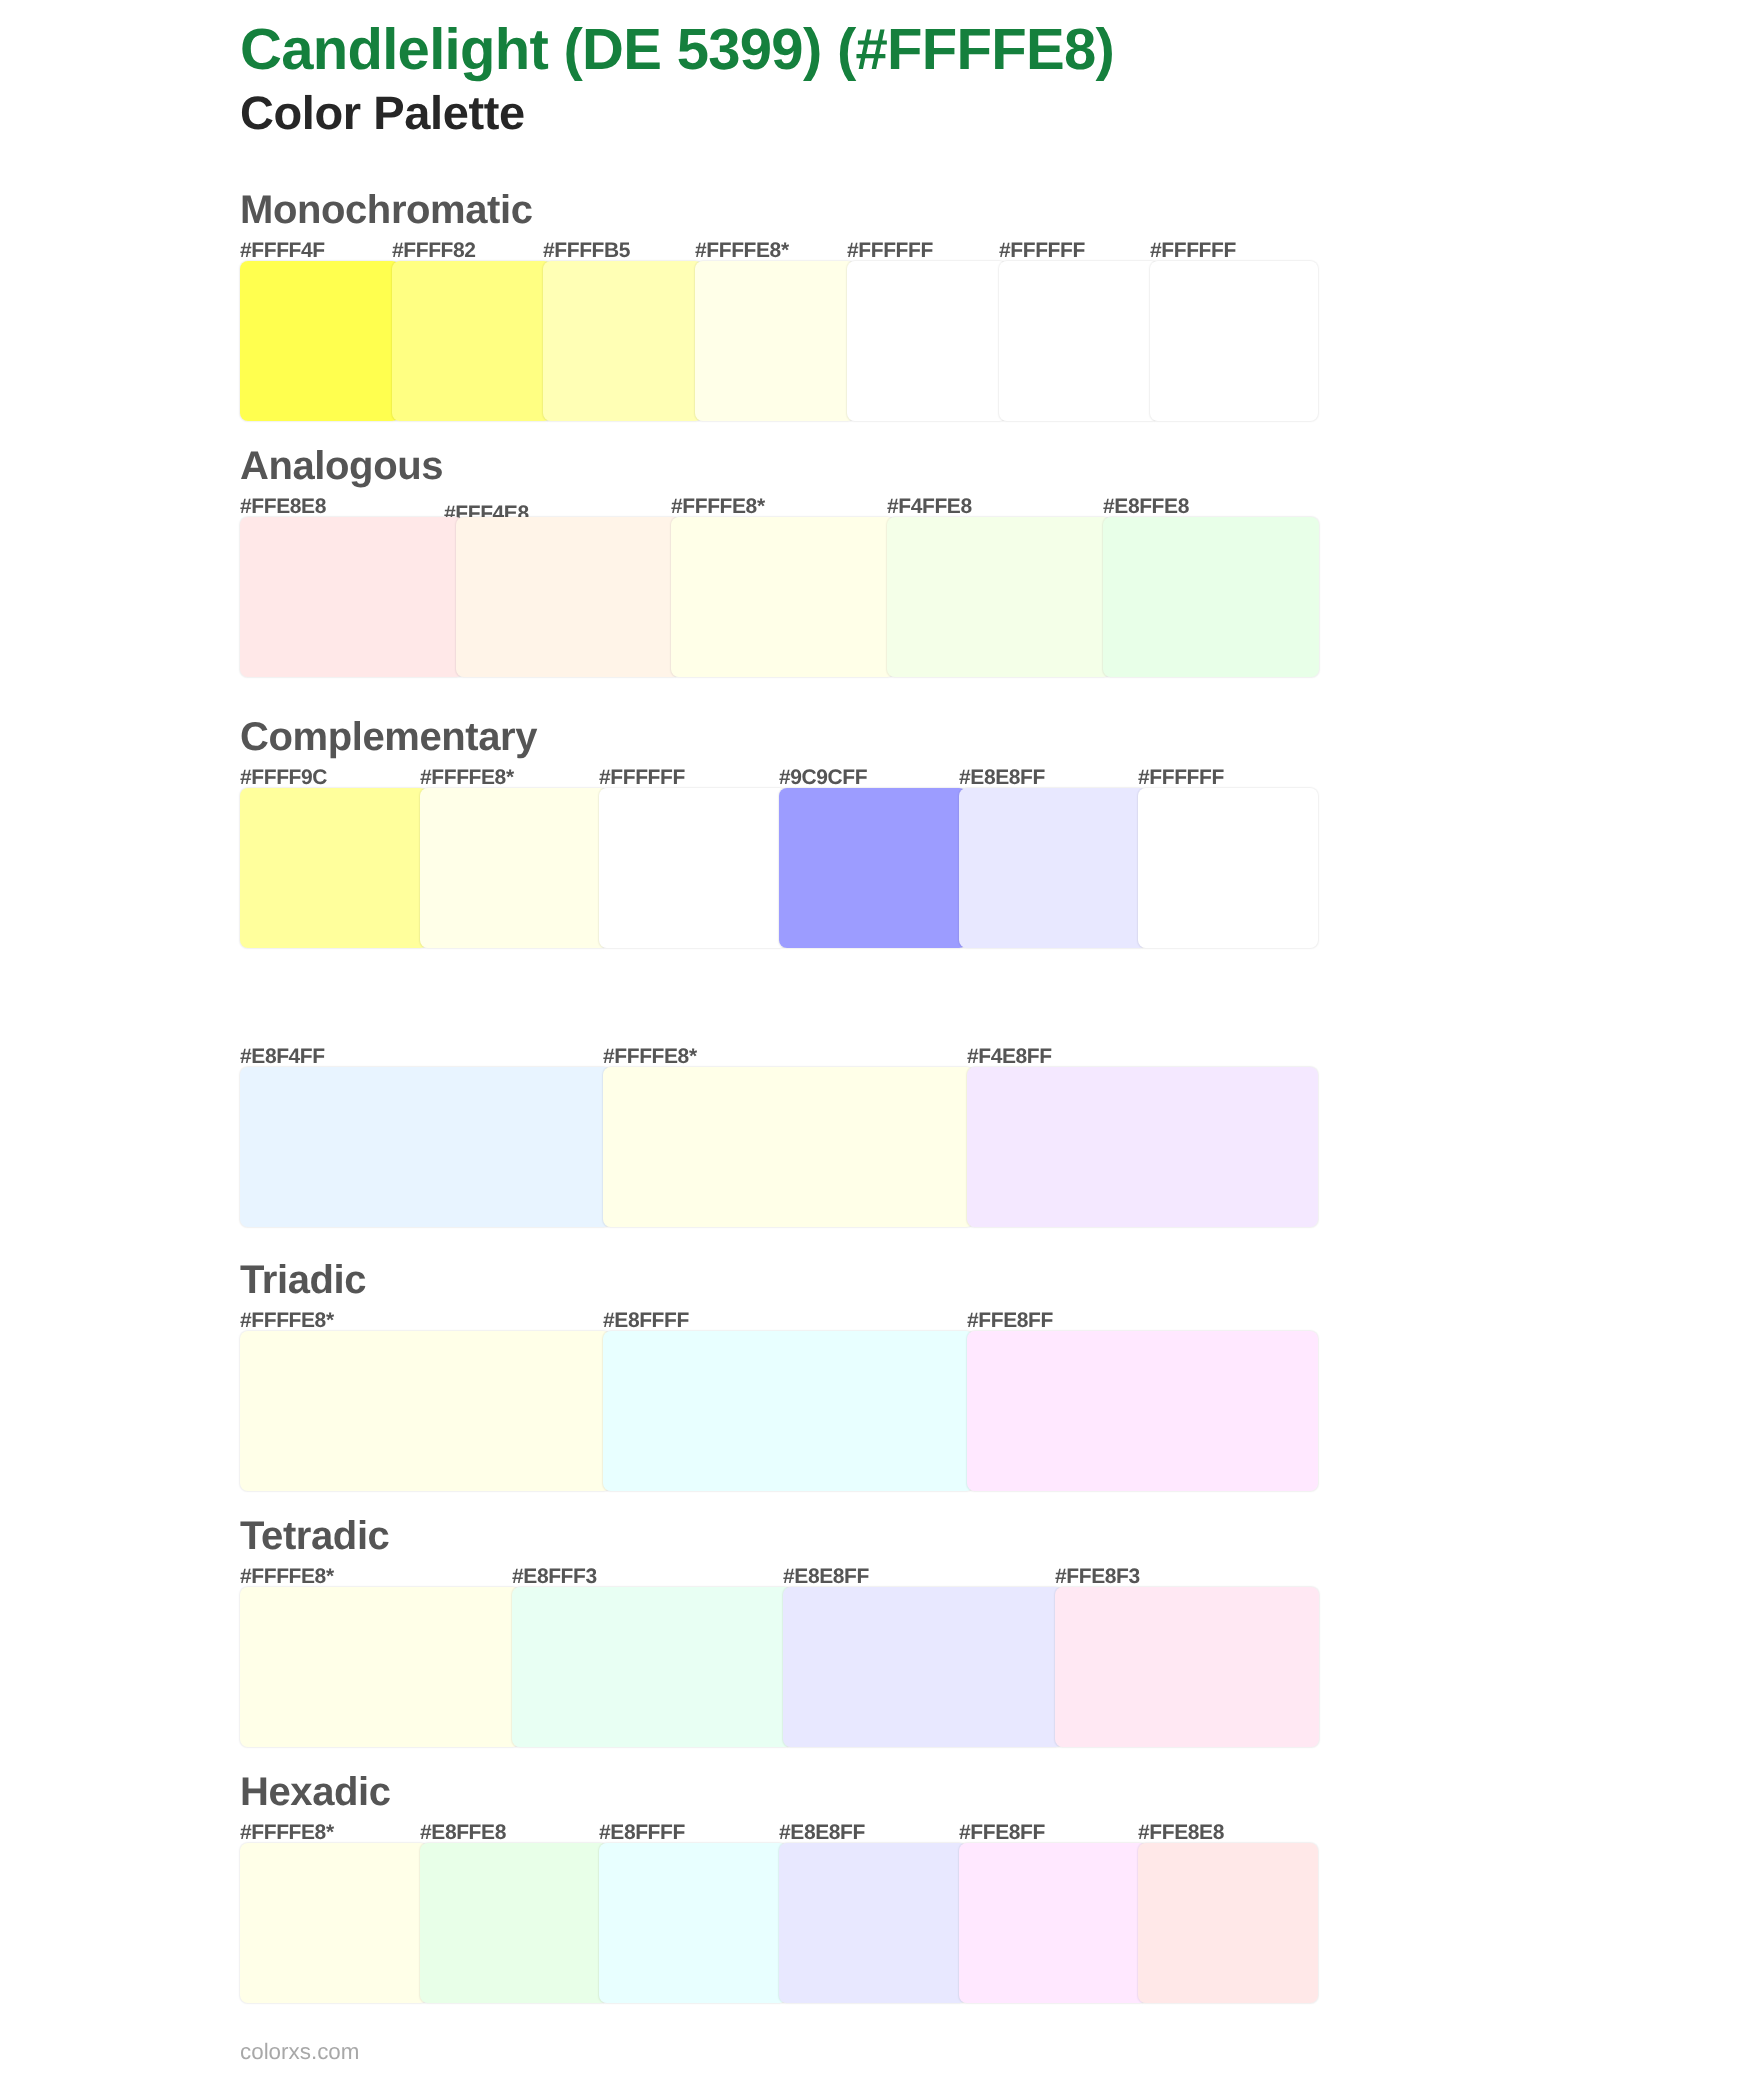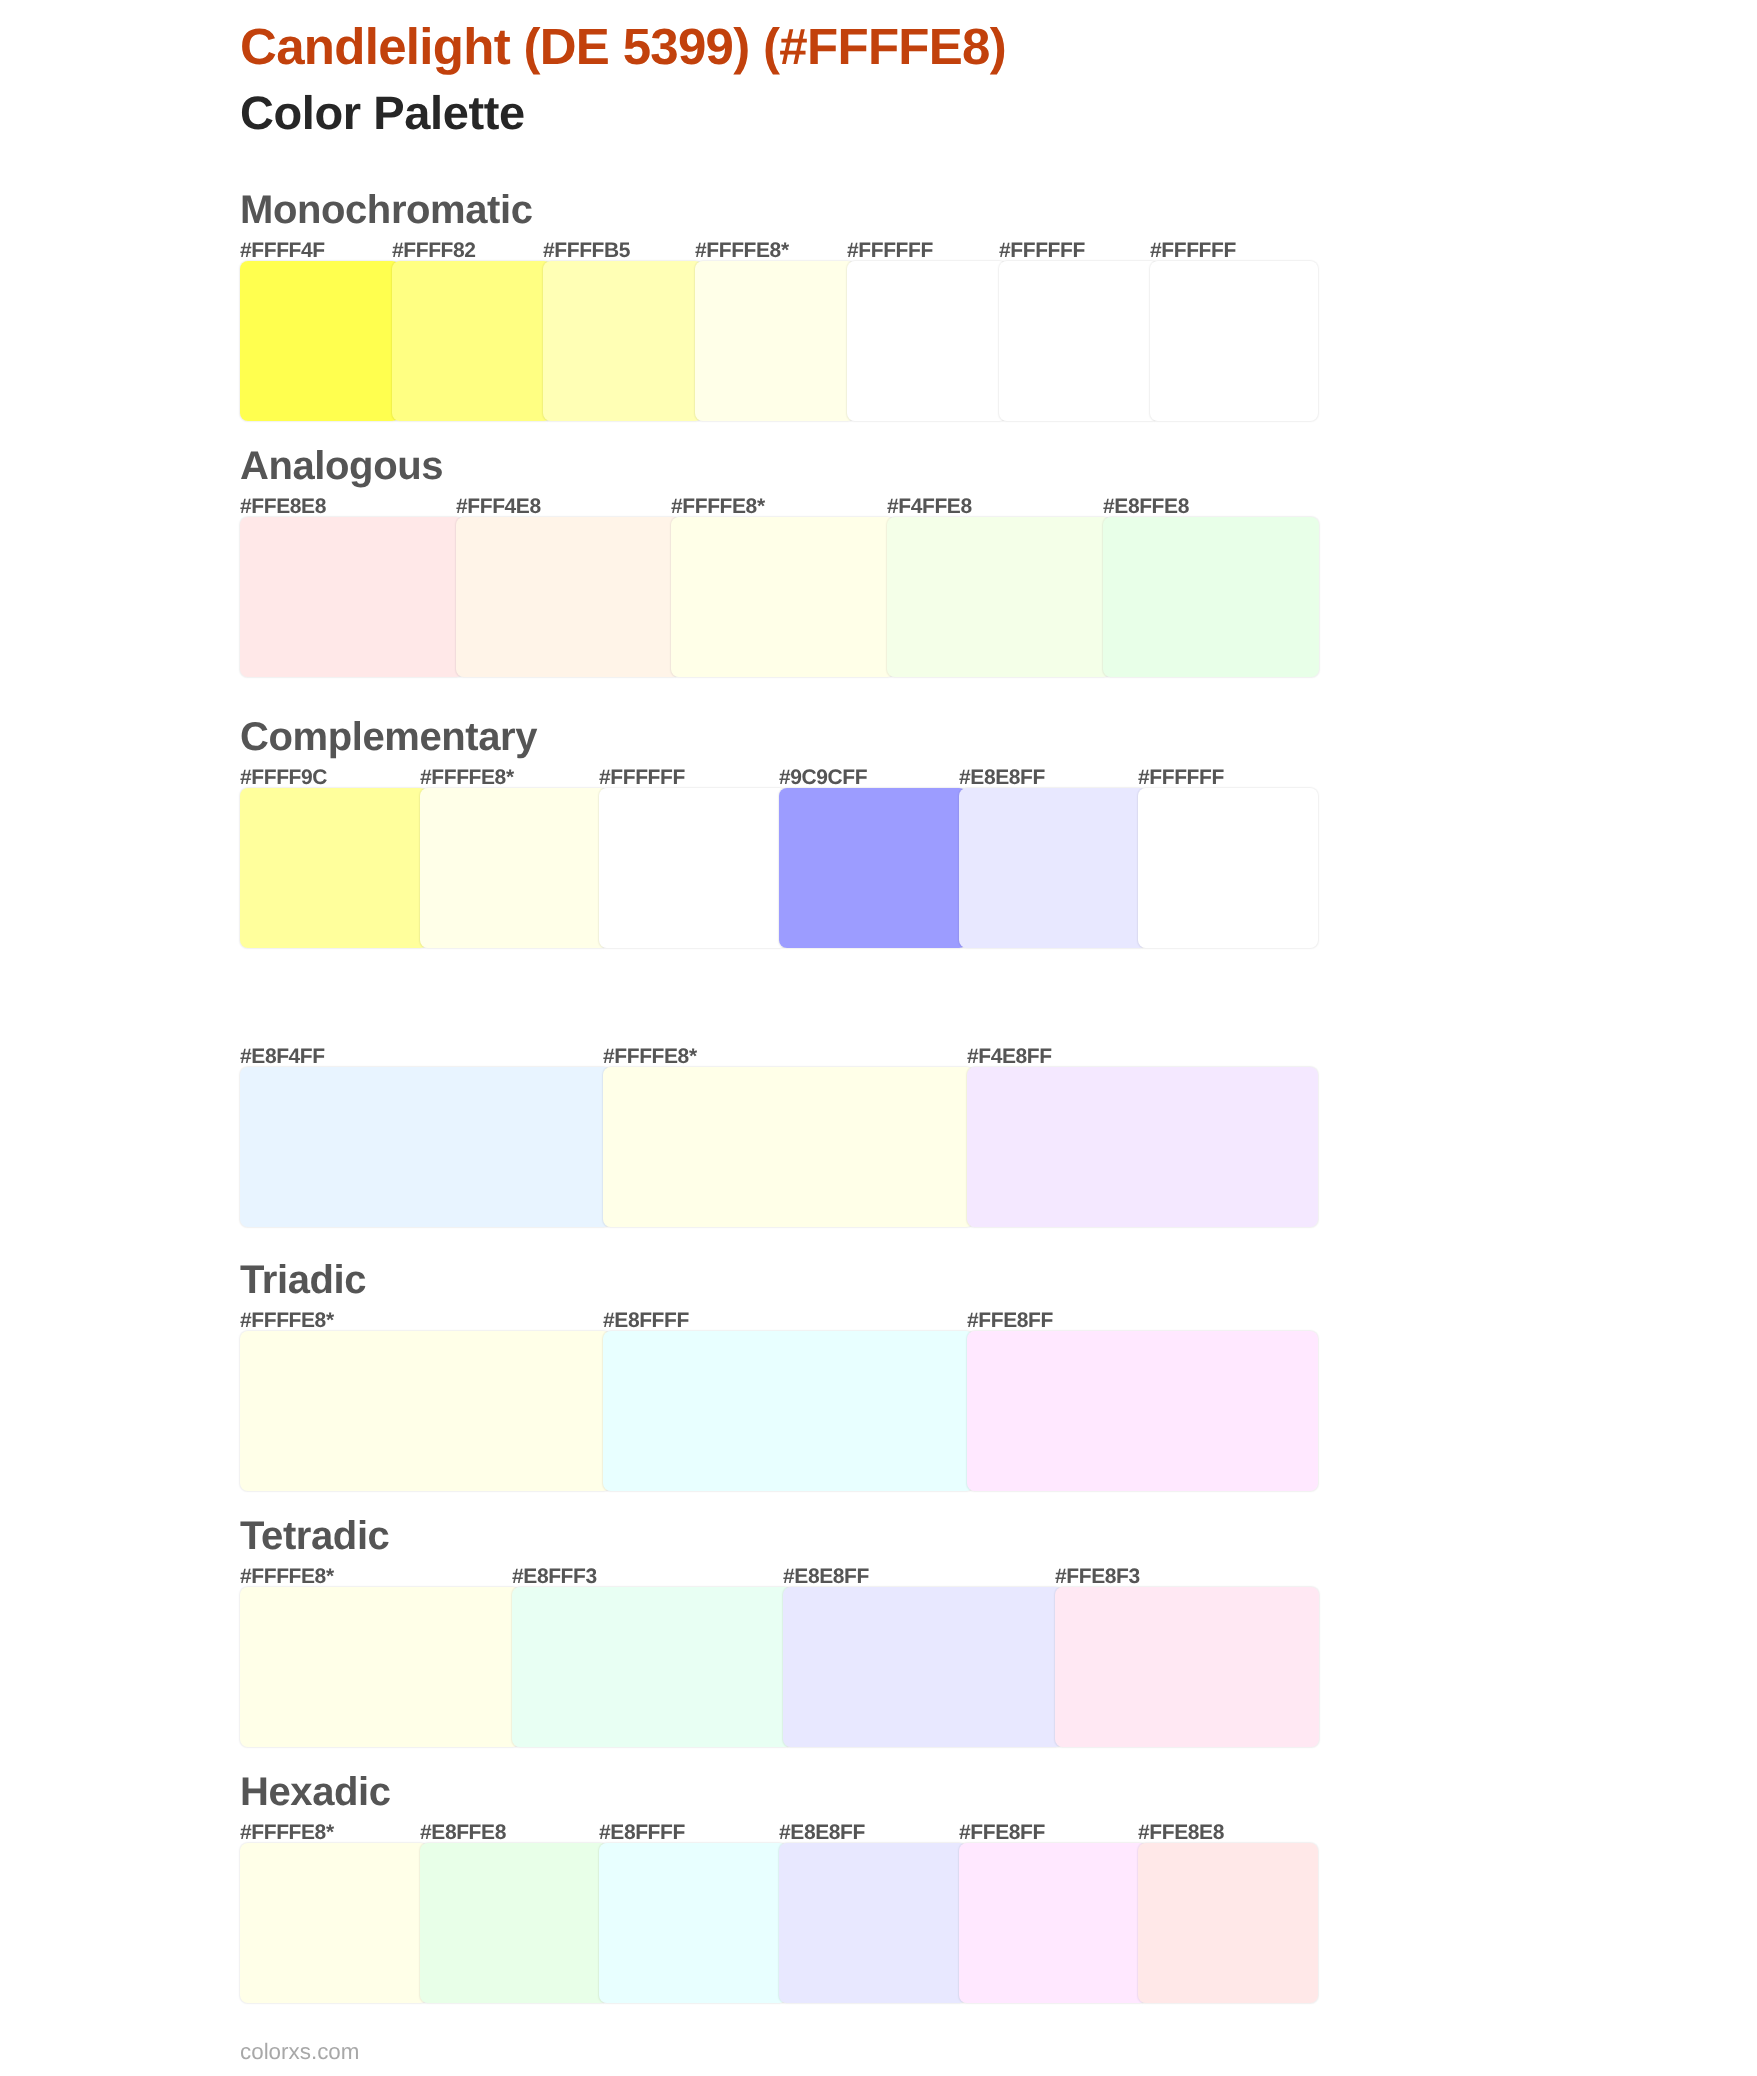--- a/index.html
+++ b/index.html
@@ -10,21 +10,21 @@
     font-family:"Liberation Sans", sans-serif;
     -webkit-font-smoothing:antialiased;
     text-rendering:geometricPrecision;
     overflow:hidden;
   }
   .page { position:relative; width:1757px; height:2077px; background:#ffffff; }
 
   .title-block { position:absolute; left:240px; top:0; width:1078px; height:144px; }
   .title {
     position:absolute; left:0; top:21px;
-    font-size:51px; font-weight:bold; color:#c2410c;
+    font-size:58px; font-weight:bold; color:#15803d;
     letter-spacing:-0.7px; line-height:1; margin:0;
     white-space:nowrap;
   }
   .subtitle {
     position:absolute; left:0; top:89px;
     font-size:47px; font-weight:bold; color:#262626;
     letter-spacing:-0.4px; line-height:1; margin:0;
     white-space:nowrap;
   }
 
@@ -81,21 +81,21 @@
           <div class="sw" title="#FFFFE8*" style="left: 455px; width: 160px; z-index: 3; background: rgb(255, 255, 232);"></div>
           <div class="sw" title="#FFFFFF" style="left: 607px; width: 160px; z-index: 4; background: rgb(255, 255, 255);"></div>
           <div class="sw" title="#FFFFFF" style="left: 759px; width: 160px; z-index: 5; background: rgb(255, 255, 255);"></div>
           <div class="sw" title="#FFFFFF" style="left: 910px; width: 168px; z-index: 6; background: rgb(255, 255, 255);"></div>
         </div>
       </div>
       <div class="section" style="top: 446px;">
         <div class="sec-head">Analogous</div>
         <div class="labels">
           <div class="label" style="left: 0px;">#FFE8E8</div>
-          <div class="label" style="left: 216px;">#FFF4E8</div>
+          <div class="label" style="left: 204px; margin-top: 7px;">#FFF4E8</div>
           <div class="label" style="left: 431px;">#FFFFE8*</div>
           <div class="label" style="left: 647px;">#F4FFE8</div>
           <div class="label" style="left: 863px;">#E8FFE8</div>
         </div>
         <div class="swatches">
           <div class="sw" title="#FFE8E8" style="left: 0px; width: 224px; z-index: 0; background: rgb(255, 232, 232);"></div>
           <div class="sw" title="#FFF4E8" style="left: 216px; width: 224px; z-index: 1; background: rgb(255, 244, 232);"></div>
           <div class="sw" title="#FFFFE8*" style="left: 431px; width: 224px; z-index: 2; background: rgb(255, 255, 232);"></div>
           <div class="sw" title="#F4FFE8" style="left: 647px; width: 224px; z-index: 3; background: rgb(244, 255, 232);"></div>
           <div class="sw" title="#E8FFE8" style="left: 863px; width: 216px; z-index: 4; background: rgb(232, 255, 232);"></div>

